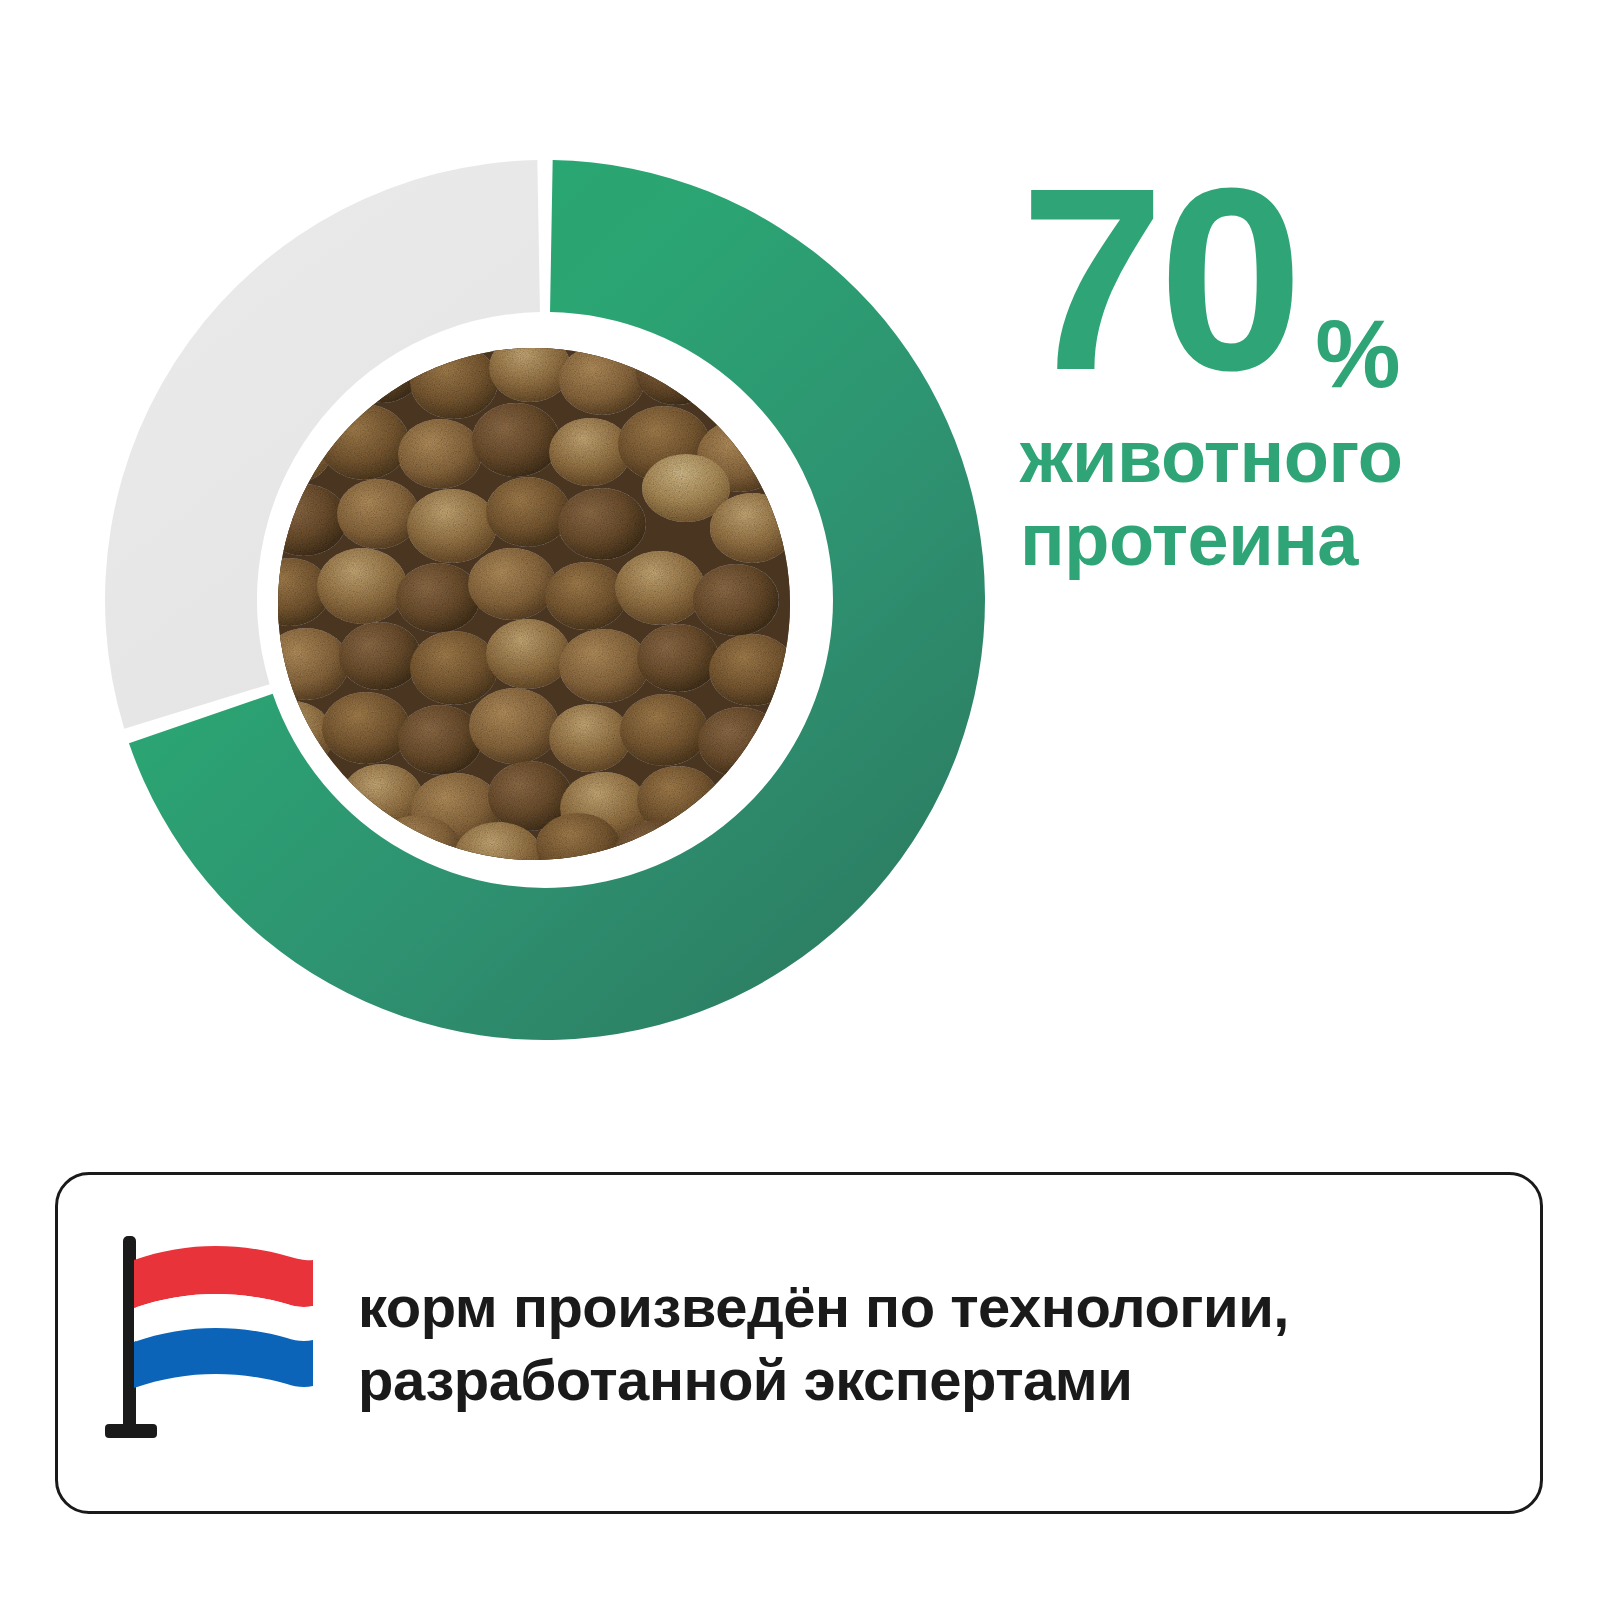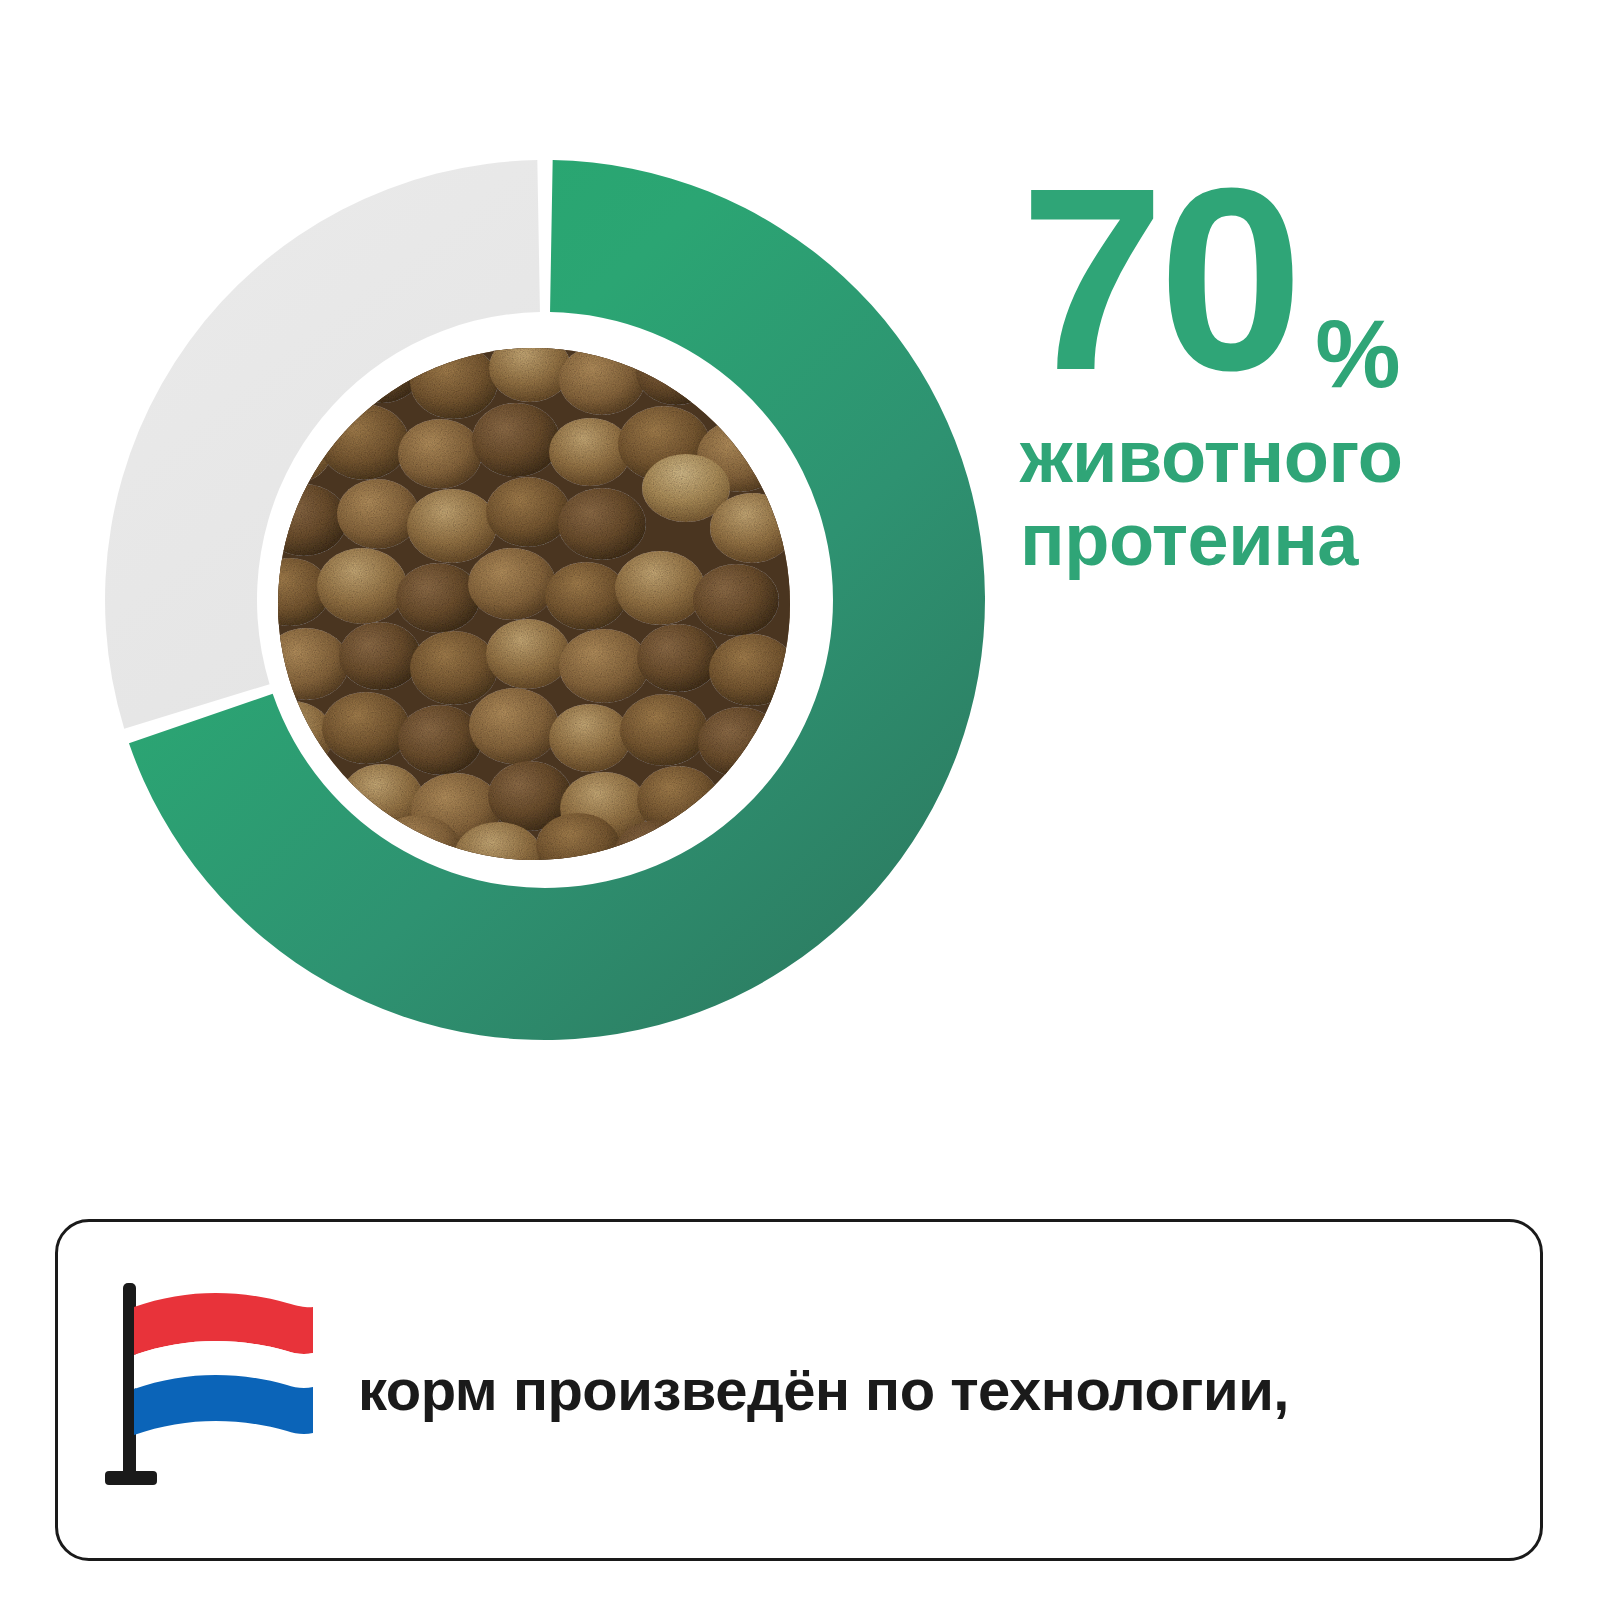--- a/index.html
+++ b/index.html
@@ -97,21 +97,20 @@
     left: 55px;
     top: 1172px;
     width: 1488px;
     height: 342px;
     box-sizing: border-box;
     border: 3px solid #1a1a1a;
     border-radius: 34px;
     background: #ffffff;
     display: flex;
     align-items: center;
-    margin-top: 47px;
   }
   .flag-holder {
     width: 300px;
     min-width: 300px;
     display: flex;
     justify-content: center;
     align-items: center;
     padding-left: 14px;
     box-sizing: border-box;
   }
@@ -306,16 +305,17 @@
                  C 80 96, 132 96, 182 110
                  C 190 113, 200 114, 208 112
                  L 208 158
                  C 200 160, 190 159, 182 156
                  C 132 142, 80 142, 29 160 Z"></path>
       </svg>
     </div>
 
     <div class="card-text">
       <span class="line">корм произведён по технологии,</span>
+      <span class="line">разработанной экспертами</span>
     </div>
   </div>
 
 </div>
 
 </body></html>

